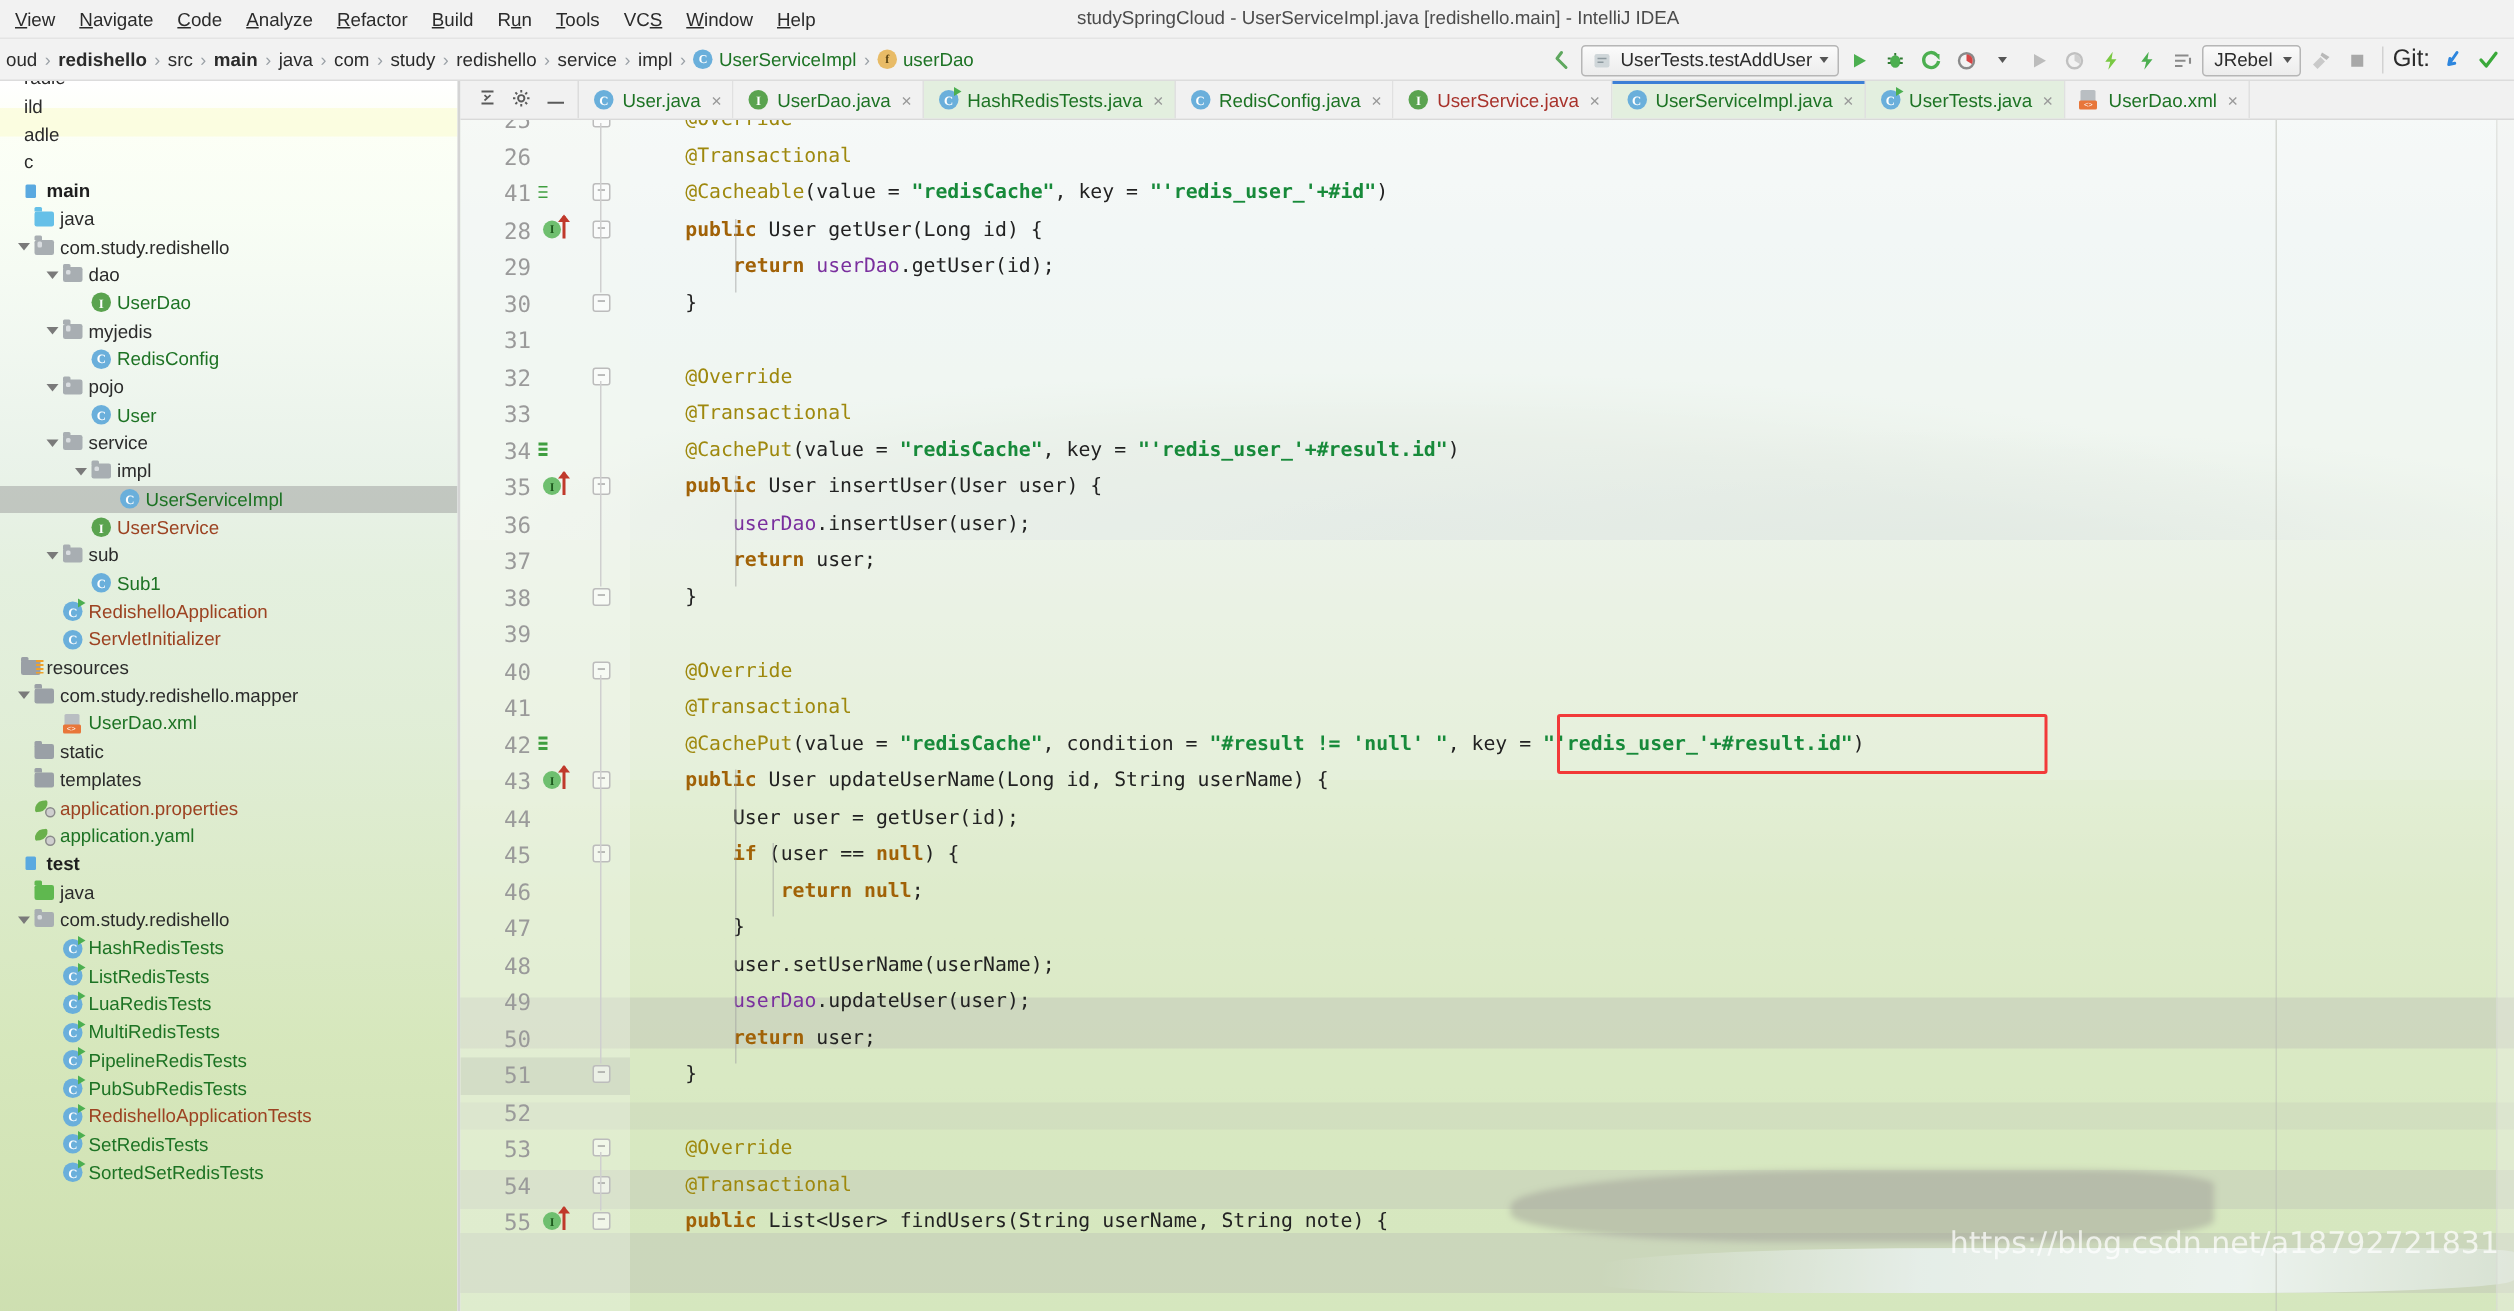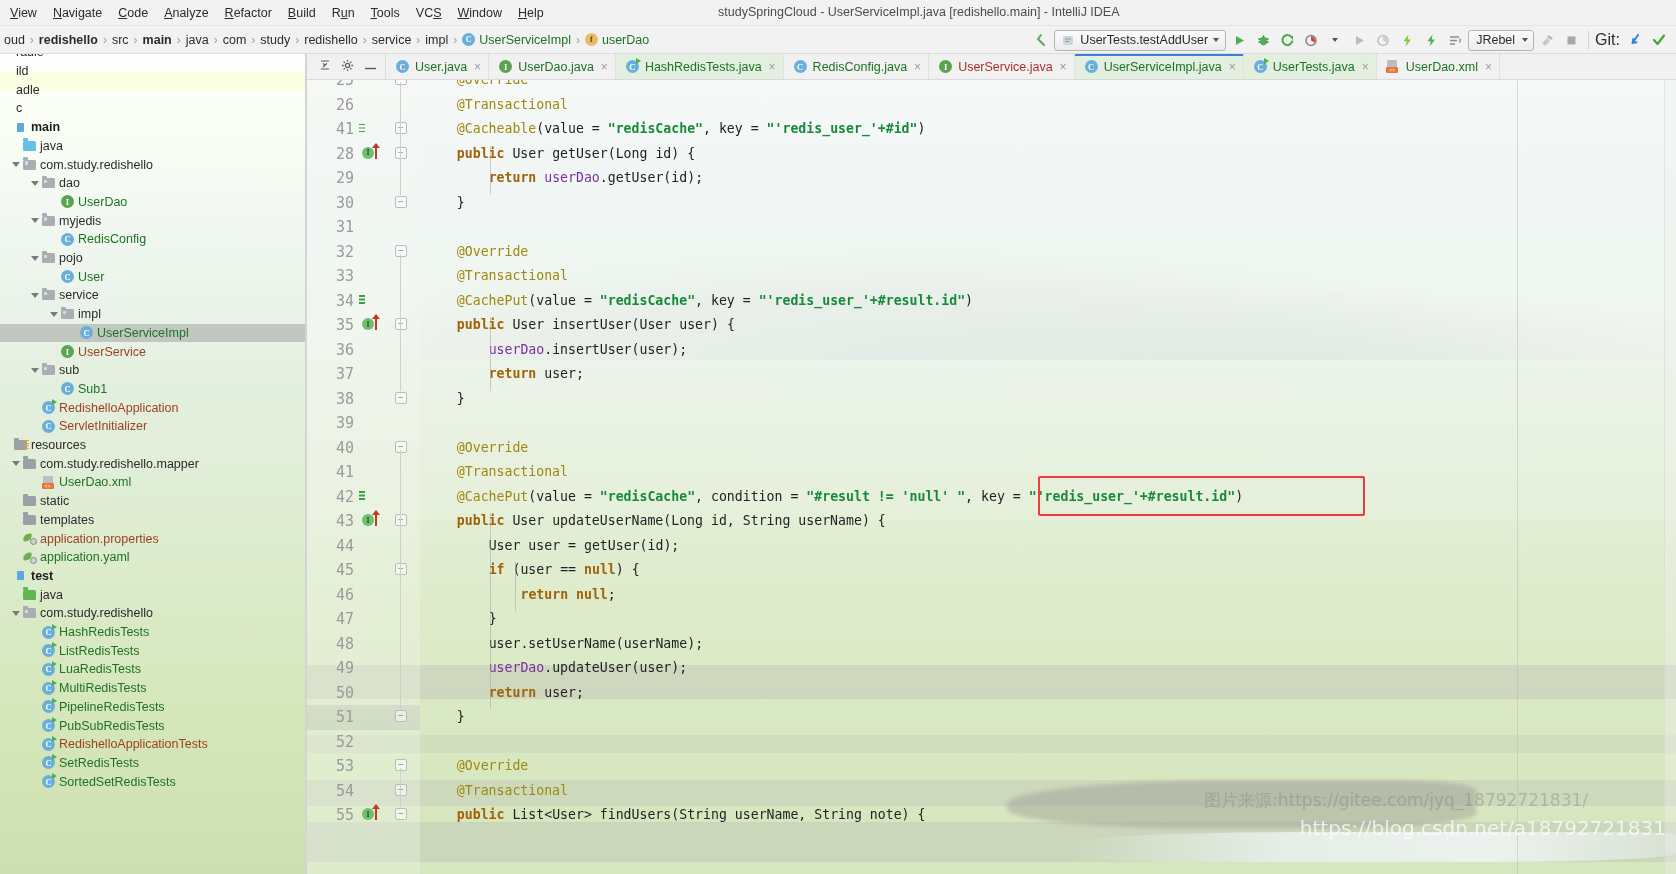--- a/index.html
+++ b/index.html
@@ -1044,17 +1044,16 @@
         <div class="fold-line" style="top: 369.5px; height: 259.5px;"></div>
         <div class="fold-line" style="top: 688px; height: 39px;"></div>
       </div>
     <div class="code" id="code"><div class="cl" style="top: -12px;"><span class="plain"> </span><span class="plain"> </span><span class="plain"> </span><span class="plain"> </span><span class="ann">@Override</span></div><div class="cl" style="top: 12.5px;"><span class="plain"> </span><span class="plain"> </span><span class="plain"> </span><span class="plain"> </span><span class="ann">@Transactional</span></div><div class="cl" style="top: 37px;"><span class="plain"> </span><span class="plain"> </span><span class="plain"> </span><span class="plain"> </span><span class="ann">@Cacheable</span><span class="plain">(</span><span class="plain">value</span><span class="plain"> </span><span class="plain">=</span><span class="plain"> </span><span class="str">"redisCache"</span><span class="plain">,</span><span class="plain"> </span><span class="plain">key</span><span class="plain"> </span><span class="plain">=</span><span class="plain"> </span><span class="str">"'redis_user_'+#id"</span><span class="plain">)</span></div><div class="cl" style="top: 61.5px;"><span class="plain"> </span><span class="plain"> </span><span class="plain"> </span><span class="plain"> </span><span class="kw">public</span><span class="plain"> </span><span class="plain">User</span><span class="plain"> </span><span class="plain">getUser</span><span class="plain">(</span><span class="plain">Long</span><span class="plain"> </span><span class="plain">id</span><span class="plain">)</span><span class="plain"> </span><span class="plain">{</span></div><div class="cl" style="top: 86px;"><span class="plain"> </span><span class="plain"> </span><span class="plain"> </span><span class="plain"> </span><span class="plain"> </span><span class="plain"> </span><span class="plain"> </span><span class="plain"> </span><span class="kw">return</span><span class="plain"> </span><span class="fld">userDao</span><span class="plain">.</span><span class="plain">getUser</span><span class="plain">(</span><span class="plain">id</span><span class="plain">)</span><span class="plain">;</span></div><div class="cl" style="top: 110.5px;"><span class="plain"> </span><span class="plain"> </span><span class="plain"> </span><span class="plain"> </span><span class="plain">}</span></div><div class="cl" style="top: 135px;"></div><div class="cl" style="top: 159.5px;"><span class="plain"> </span><span class="plain"> </span><span class="plain"> </span><span class="plain"> </span><span class="ann">@Override</span></div><div class="cl" style="top: 184px;"><span class="plain"> </span><span class="plain"> </span><span class="plain"> </span><span class="plain"> </span><span class="ann">@Transactional</span></div><div class="cl" style="top: 208.5px;"><span class="plain"> </span><span class="plain"> </span><span class="plain"> </span><span class="plain"> </span><span class="ann">@CachePut</span><span class="plain">(</span><span class="plain">value</span><span class="plain"> </span><span class="plain">=</span><span class="plain"> </span><span class="str">"redisCache"</span><span class="plain">,</span><span class="plain"> </span><span class="plain">key</span><span class="plain"> </span><span class="plain">=</span><span class="plain"> </span><span class="str">"'redis_user_'+#result.id"</span><span class="plain">)</span></div><div class="cl" style="top: 233px;"><span class="plain"> </span><span class="plain"> </span><span class="plain"> </span><span class="plain"> </span><span class="kw">public</span><span class="plain"> </span><span class="plain">User</span><span class="plain"> </span><span class="plain">insertUser</span><span class="plain">(</span><span class="plain">User</span><span class="plain"> </span><span class="plain">user</span><span class="plain">)</span><span class="plain"> </span><span class="plain">{</span></div><div class="cl" style="top: 257.5px;"><span class="plain"> </span><span class="plain"> </span><span class="plain"> </span><span class="plain"> </span><span class="plain"> </span><span class="plain"> </span><span class="plain"> </span><span class="plain"> </span><span class="fld">userDao</span><span class="plain">.</span><span class="plain">insertUser</span><span class="plain">(</span><span class="plain">user</span><span class="plain">)</span><span class="plain">;</span></div><div class="cl" style="top: 282px;"><span class="plain"> </span><span class="plain"> </span><span class="plain"> </span><span class="plain"> </span><span class="plain"> </span><span class="plain"> </span><span class="plain"> </span><span class="plain"> </span><span class="kw">return</span><span class="plain"> </span><span class="plain">user</span><span class="plain">;</span></div><div class="cl" style="top: 306.5px;"><span class="plain"> </span><span class="plain"> </span><span class="plain"> </span><span class="plain"> </span><span class="plain">}</span></div><div class="cl" style="top: 331px;"></div><div class="cl" style="top: 355.5px;"><span class="plain"> </span><span class="plain"> </span><span class="plain"> </span><span class="plain"> </span><span class="ann">@Override</span></div><div class="cl" style="top: 380px;"><span class="plain"> </span><span class="plain"> </span><span class="plain"> </span><span class="plain"> </span><span class="ann">@Transactional</span></div><div class="cl" style="top: 404.5px;"><span class="plain"> </span><span class="plain"> </span><span class="plain"> </span><span class="plain"> </span><span class="ann">@CachePut</span><span class="plain">(</span><span class="plain">value</span><span class="plain"> </span><span class="plain">=</span><span class="plain"> </span><span class="str">"redisCache"</span><span class="plain">,</span><span class="plain"> </span><span class="plain">condition</span><span class="plain"> </span><span class="plain">=</span><span class="plain"> </span><span class="str">"#result != 'null' "</span><span class="plain">,</span><span class="plain"> </span><span class="plain">key</span><span class="plain"> </span><span class="plain">=</span><span class="plain"> </span><span class="str">"'redis_user_'+#result.id"</span><span class="plain">)</span></div><div class="cl" style="top: 429px;"><span class="plain"> </span><span class="plain"> </span><span class="plain"> </span><span class="plain"> </span><span class="kw">public</span><span class="plain"> </span><span class="plain">User</span><span class="plain"> </span><span class="plain">updateUserName</span><span class="plain">(</span><span class="plain">Long</span><span class="plain"> </span><span class="plain">id</span><span class="plain">,</span><span class="plain"> </span><span class="plain">String</span><span class="plain"> </span><span class="plain">userName</span><span class="plain">)</span><span class="plain"> </span><span class="plain">{</span></div><div class="cl" style="top: 453.5px;"><span class="plain"> </span><span class="plain"> </span><span class="plain"> </span><span class="plain"> </span><span class="plain"> </span><span class="plain"> </span><span class="plain"> </span><span class="plain"> </span><span class="plain">User</span><span class="plain"> </span><span class="plain">user</span><span class="plain"> </span><span class="plain">=</span><span class="plain"> </span><span class="plain">getUser</span><span class="plain">(</span><span class="plain">id</span><span class="plain">)</span><span class="plain">;</span></div><div class="cl" style="top: 478px;"><span class="plain"> </span><span class="plain"> </span><span class="plain"> </span><span class="plain"> </span><span class="plain"> </span><span class="plain"> </span><span class="plain"> </span><span class="plain"> </span><span class="kw">if</span><span class="plain"> </span><span class="plain">(</span><span class="plain">user</span><span class="plain"> </span><span class="plain">=</span><span class="plain">=</span><span class="plain"> </span><span class="kw">null</span><span class="plain">)</span><span class="plain"> </span><span class="plain">{</span></div><div class="cl" style="top: 502.5px;"><span class="plain"> </span><span class="plain"> </span><span class="plain"> </span><span class="plain"> </span><span class="plain"> </span><span class="plain"> </span><span class="plain"> </span><span class="plain"> </span><span class="plain"> </span><span class="plain"> </span><span class="plain"> </span><span class="plain"> </span><span class="kw">return</span><span class="plain"> </span><span class="kw">null</span><span class="plain">;</span></div><div class="cl" style="top: 527px;"><span class="plain"> </span><span class="plain"> </span><span class="plain"> </span><span class="plain"> </span><span class="plain"> </span><span class="plain"> </span><span class="plain"> </span><span class="plain"> </span><span class="plain">}</span></div><div class="cl" style="top: 551.5px;"><span class="plain"> </span><span class="plain"> </span><span class="plain"> </span><span class="plain"> </span><span class="plain"> </span><span class="plain"> </span><span class="plain"> </span><span class="plain"> </span><span class="plain">user</span><span class="plain">.</span><span class="plain">setUserName</span><span class="plain">(</span><span class="plain">userName</span><span class="plain">)</span><span class="plain">;</span></div><div class="cl" style="top: 576px;"><span class="plain"> </span><span class="plain"> </span><span class="plain"> </span><span class="plain"> </span><span class="plain"> </span><span class="plain"> </span><span class="plain"> </span><span class="plain"> </span><span class="fld">userDao</span><span class="plain">.</span><span class="plain">updateUser</span><span class="plain">(</span><span class="plain">user</span><span class="plain">)</span><span class="plain">;</span></div><div class="cl" style="top: 600.5px;"><span class="plain"> </span><span class="plain"> </span><span class="plain"> </span><span class="plain"> </span><span class="plain"> </span><span class="plain"> </span><span class="plain"> </span><span class="plain"> </span><span class="kw">return</span><span class="plain"> </span><span class="plain">user</span><span class="plain">;</span></div><div class="cl" style="top: 625px;"><span class="plain"> </span><span class="plain"> </span><span class="plain"> </span><span class="plain"> </span><span class="plain">}</span></div><div class="cl" style="top: 649.5px;"></div><div class="cl" style="top: 674px;"><span class="plain"> </span><span class="plain"> </span><span class="plain"> </span><span class="plain"> </span><span class="ann">@Override</span></div><div class="cl" style="top: 698.5px;"><span class="plain"> </span><span class="plain"> </span><span class="plain"> </span><span class="plain"> </span><span class="ann">@Transactional</span></div><div class="cl" style="top: 723px;"><span class="plain"> </span><span class="plain"> </span><span class="plain"> </span><span class="plain"> </span><span class="kw">public</span><span class="plain"> </span><span class="plain">List</span><span class="plain">&lt;</span><span class="plain">User</span><span class="plain">&gt;</span><span class="plain"> </span><span class="plain">findUsers</span><span class="plain">(</span><span class="plain">String</span><span class="plain"> </span><span class="plain">userName</span><span class="plain">,</span><span class="plain"> </span><span class="plain">String</span><span class="plain"> </span><span class="plain">note</span><span class="plain">)</span><span class="plain"> </span><span class="plain">{</span></div><div class="iguide" style="left: 70px; top: 65.5px; height: 49px;"></div><div class="iguide" style="left: 70px; top: 237px; height: 73.5px;"></div><div class="iguide" style="left: 70px; top: 433px; height: 196px;"></div><div class="iguide" style="left: 95px; top: 482px; height: 49px;"></div><div style="position: absolute; background: rgba(205, 235, 205, 0.55); left: 490px; top: 39px; width: 300px; height: 21px; z-index: -1;"></div><div style="position: absolute; background: rgba(205, 235, 205, 0.55); left: 500px; top: 210.5px; width: 330px; height: 21px; z-index: -1;"></div><div style="position: absolute; background: rgba(205, 235, 205, 0.55); left: 385px; top: 406.5px; width: 280px; height: 21px; z-index: -1;"></div><div style="position: absolute; background: rgba(205, 235, 205, 0.55); left: 730px; top: 406.5px; width: 330px; height: 21px; z-index: -1;"></div></div>
 
     <div class="editor-vline" style="left:1210px;"></div>
     <div class="markstrip"></div>
 
     <div class="redbox" id="redbox" style="left: 731px; top: 395.5px; width: 327px; height: 40px;"></div>
 
-    <div class="wm1">图片来源:https://gitee.com/jyq_18792721831/</div>
     <div class="wm2">https://blog.csdn.net/a18792721831</div>
   </div>
 
 </div>
 
 </body></html>

